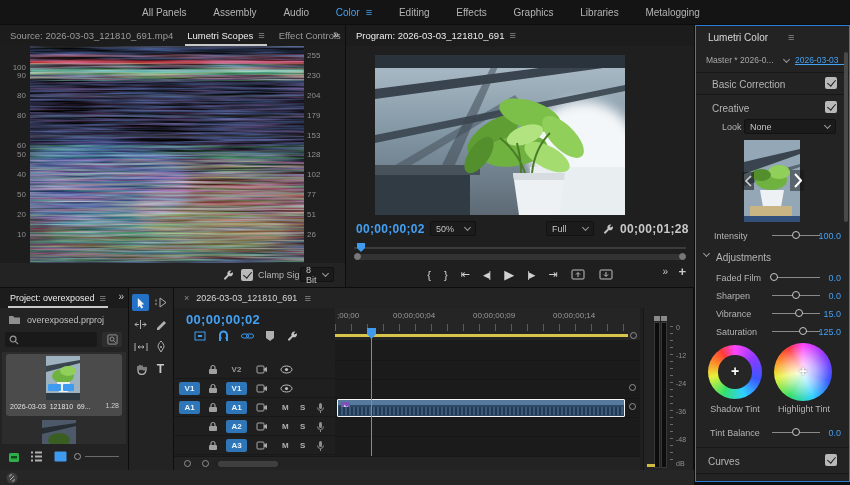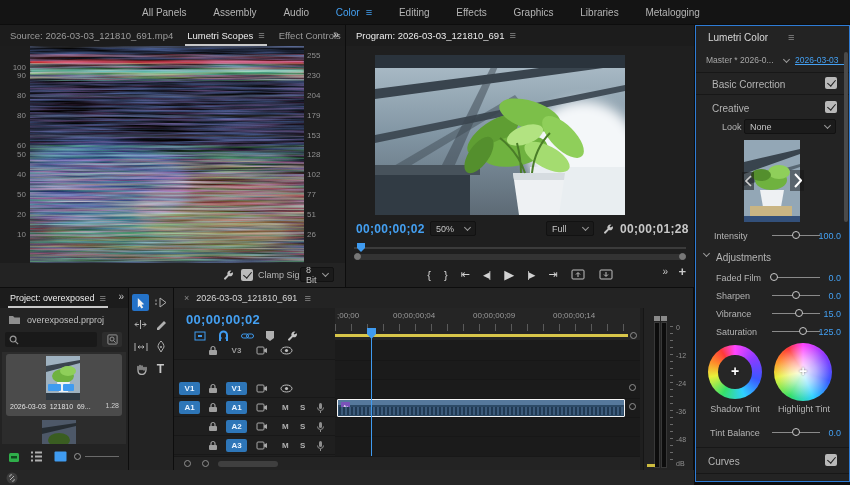--- a/index.html
+++ b/index.html
@@ -543,42 +543,42 @@
     <span class="r" style="left:58px;top:3px;font-size:8px;color:#9a9a9a">00;00;00;04</span>
     <span class="r" style="left:138px;top:3px;font-size:8px;color:#9a9a9a">00;00;00;09</span>
     <span class="r" style="left:218px;top:3px;font-size:8px;color:#9a9a9a">00;00;00;14</span>
     <div class="r" style="left:0;right:8px;top:16px;height:7px;background:repeating-linear-gradient(90deg,#5a5a5a 0 1px,transparent 1px 16px)"></div>
   </div>
   <div class="r" style="left:161px;top:46px;width:293px;height:3px;background:#d8c64a"></div>
   <span class="circ" style="left:456px;top:44px"></span>
 
   <div class="r" style="left:161px;top:52px;width:305px;height:116px;background:#1b1b1b"></div>
 
-  <div class="r" style="left:0;top:54px;width:161px;height:18px;border-bottom:1px solid #181818">
+
+  <div class="r" style="left:0;top:73px;width:161px;height:18px;border-bottom:1px solid #181818">
     <span class="r" style="left:34px;top:3px">
         <svg width="10" height="11" viewBox="0 0 10 11">
           <rect x="1" y="5" width="8" height="5" rx="1" fill="#a0a0a0"></rect>
           <path d="M3 5V3.5a2 2 0 0 1 4 0V5" fill="none" stroke="#a0a0a0" stroke-width="1.2"></path>
         </svg>
       </span>
-    <span class="trackname graytxt" style="left:52px;top:2px">V3</span>
+    <span class="trackname graytxt" style="left:52px;top:2px">V2</span>
     <span class="r" style="left:82px;top:4px">
         <svg width="12" height="9" viewBox="0 0 12 9">
           <rect x="1" y="1" width="7" height="7" rx="1" fill="none" stroke="#a8a8a8"></rect>
           <path d="M8 3.5 11 2v5L8 5.5z" fill="#a8a8a8"></path>
         </svg>
       </span>
     <span class="r" style="left:106px;top:4px">
         <svg width="13" height="9" viewBox="0 0 13 9">
           <ellipse cx="6.5" cy="4.5" rx="5.5" ry="3.5" fill="none" stroke="#c0c0c0"></ellipse>
           <circle cx="6.5" cy="4.5" r="1.6" fill="#c0c0c0"></circle>
         </svg>
       </span>
   </div>
-
 
   <div class="r" style="left:0;top:92px;width:161px;height:18px;border-bottom:1px solid #181818">
     <span class="trackname bluebtn" style="left:5px;top:2px">V1</span>
     <span class="r" style="left:34px;top:3px">
         <svg width="10" height="11" viewBox="0 0 10 11">
           <rect x="1" y="5" width="8" height="5" rx="1" fill="#a0a0a0"></rect>
           <path d="M3 5V3.5a2 2 0 0 1 4 0V5" fill="none" stroke="#a0a0a0" stroke-width="1.2"></path>
         </svg>
       </span>
     <span class="trackname bluebtn" style="left:52px;top:2px">V1</span>

